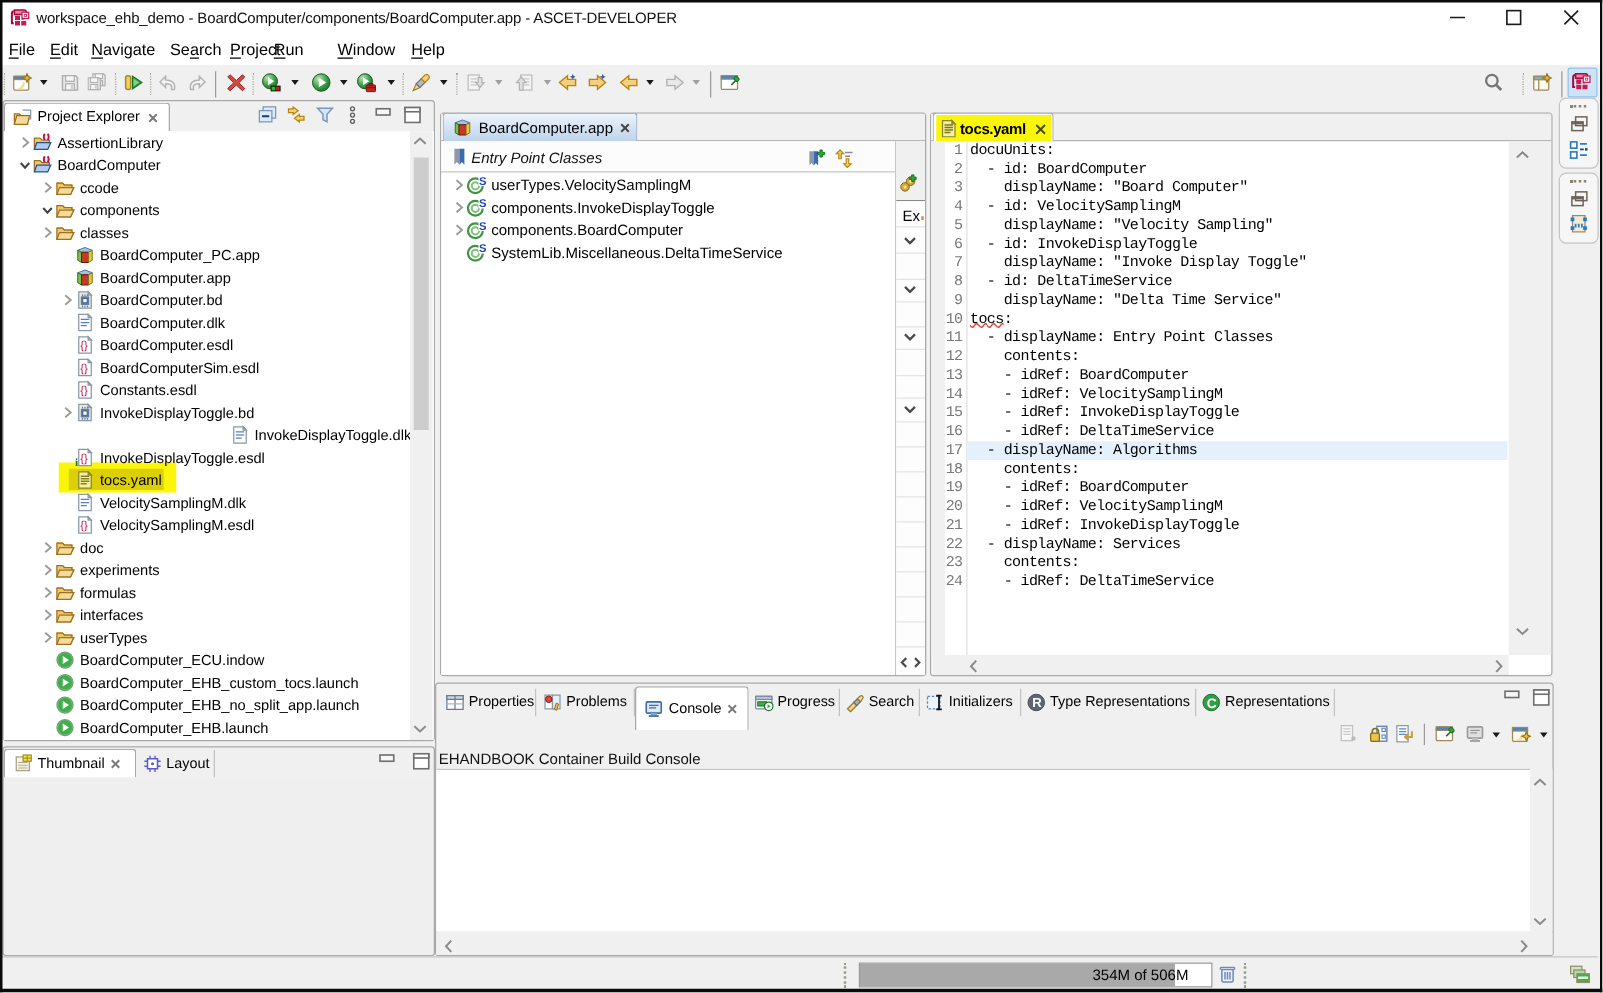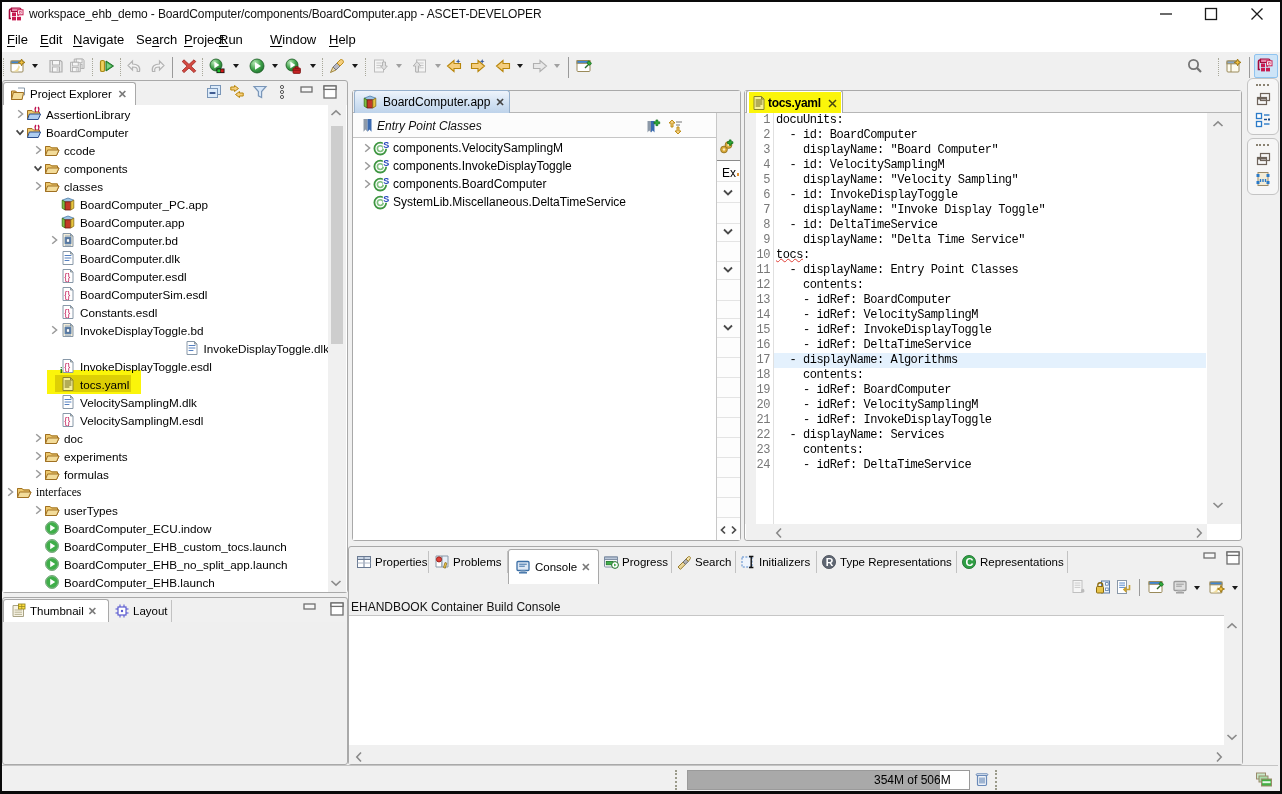--- a/index.html
+++ b/index.html
@@ -607,21 +607,21 @@
             <path d="M5.2 3.2 L9.6 7 L5.2 10.8" fill="none" stroke="#9a9a9a" stroke-width="1.5"></path>
           </svg>
         </span>
         <svg style="" width="16" height="16" viewBox="0 0 16 16">
           <path d="M1.5 4.5 L6 4.5 L7.5 6 L13.5 6 L13.5 8" fill="#f8efc5" stroke="#b8860b" stroke-width="1"></path>
           <path d="M1.5 13.5 L1.5 4.5 L6 4.5 L7.5 6 L13.5 6 L13.5 8 L15 8 L12.5 13.5 Z" fill="#edc86c" stroke="#a07022" stroke-width="1"></path>
           <path d="M3.6 8 L15 8 L12.5 13.5 L1.5 13.5 Z" fill="#f3dc9a" stroke="#a07022" stroke-width="1"></path>
         </svg>
         <span class="lbl">formulas</span>
       </div>
-      <div class="r" style="font-family:Liberation Serif, serif;">
+      <div class="r" style="padding-left:28px;">
         <span class="tw">
           <svg style="" width="14" height="14" viewBox="0 0 14 14">
             <path d="M5.2 3.2 L9.6 7 L5.2 10.8" fill="none" stroke="#9a9a9a" stroke-width="1.5"></path>
           </svg>
         </span>
         <svg style="" width="16" height="16" viewBox="0 0 16 16">
           <path d="M1.5 4.5 L6 4.5 L7.5 6 L13.5 6 L13.5 8" fill="#f8efc5" stroke="#b8860b" stroke-width="1"></path>
           <path d="M1.5 13.5 L1.5 4.5 L6 4.5 L7.5 6 L13.5 6 L13.5 8 L15 8 L12.5 13.5 Z" fill="#edc86c" stroke="#a07022" stroke-width="1"></path>
           <path d="M3.6 8 L15 8 L12.5 13.5 L1.5 13.5 Z" fill="#f3dc9a" stroke="#a07022" stroke-width="1"></path>
         </svg>
@@ -779,21 +779,21 @@
           <svg style="" width="14" height="14" viewBox="0 0 14 14">
             <path d="M5.2 3.2 L9.6 7 L5.2 10.8" fill="none" stroke="#9a9a9a" stroke-width="1.5"></path>
           </svg>
         </span>
         <svg style="" width="16" height="16" viewBox="0 0 16 16">
           <circle cx="7.3" cy="8.6" r="5.9" fill="none" stroke="#3e9641" stroke-width="1.8"></circle>
           <circle cx="7.3" cy="8.6" r="2.9" fill="none" stroke="#7ec07f" stroke-width="1.6"></circle>
           <rect x="9.8" y="1.2" width="6" height="7.6" fill="#ffffff"></rect>
           <text x="10.2" y="7.8" font-family="Liberation Sans" font-size="9" font-weight="bold" fill="#2244bb">S</text>
         </svg>
-        <span class="lbl">components.VelocitySamplingM</span>
+        <span class="lbl">userTypes.VelocitySamplingM</span>
       </div>
       <div class="r" style="padding-left:7px;">
         <span class="tw">
           <svg style="" width="14" height="14" viewBox="0 0 14 14">
             <path d="M5.2 3.2 L9.6 7 L5.2 10.8" fill="none" stroke="#9a9a9a" stroke-width="1.5"></path>
           </svg>
         </span>
         <svg style="" width="16" height="16" viewBox="0 0 16 16">
           <circle cx="7.3" cy="8.6" r="5.9" fill="none" stroke="#3e9641" stroke-width="1.8"></circle>
           <circle cx="7.3" cy="8.6" r="2.9" fill="none" stroke="#7ec07f" stroke-width="1.6"></circle>

